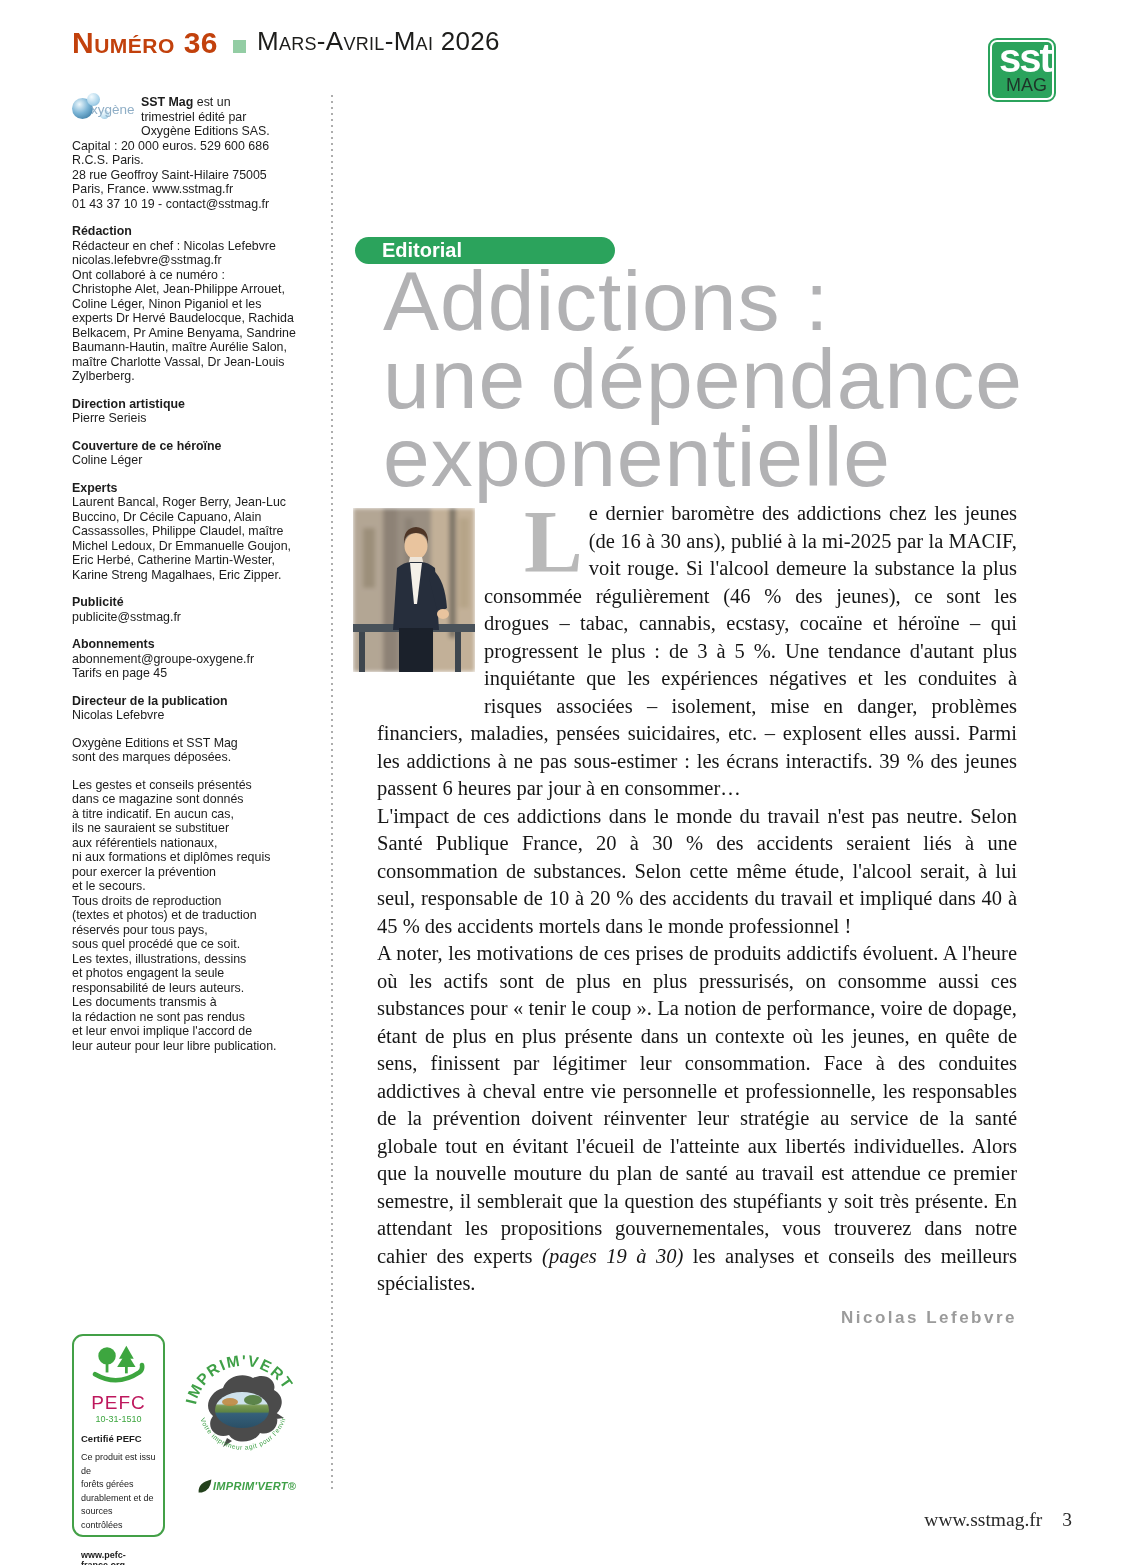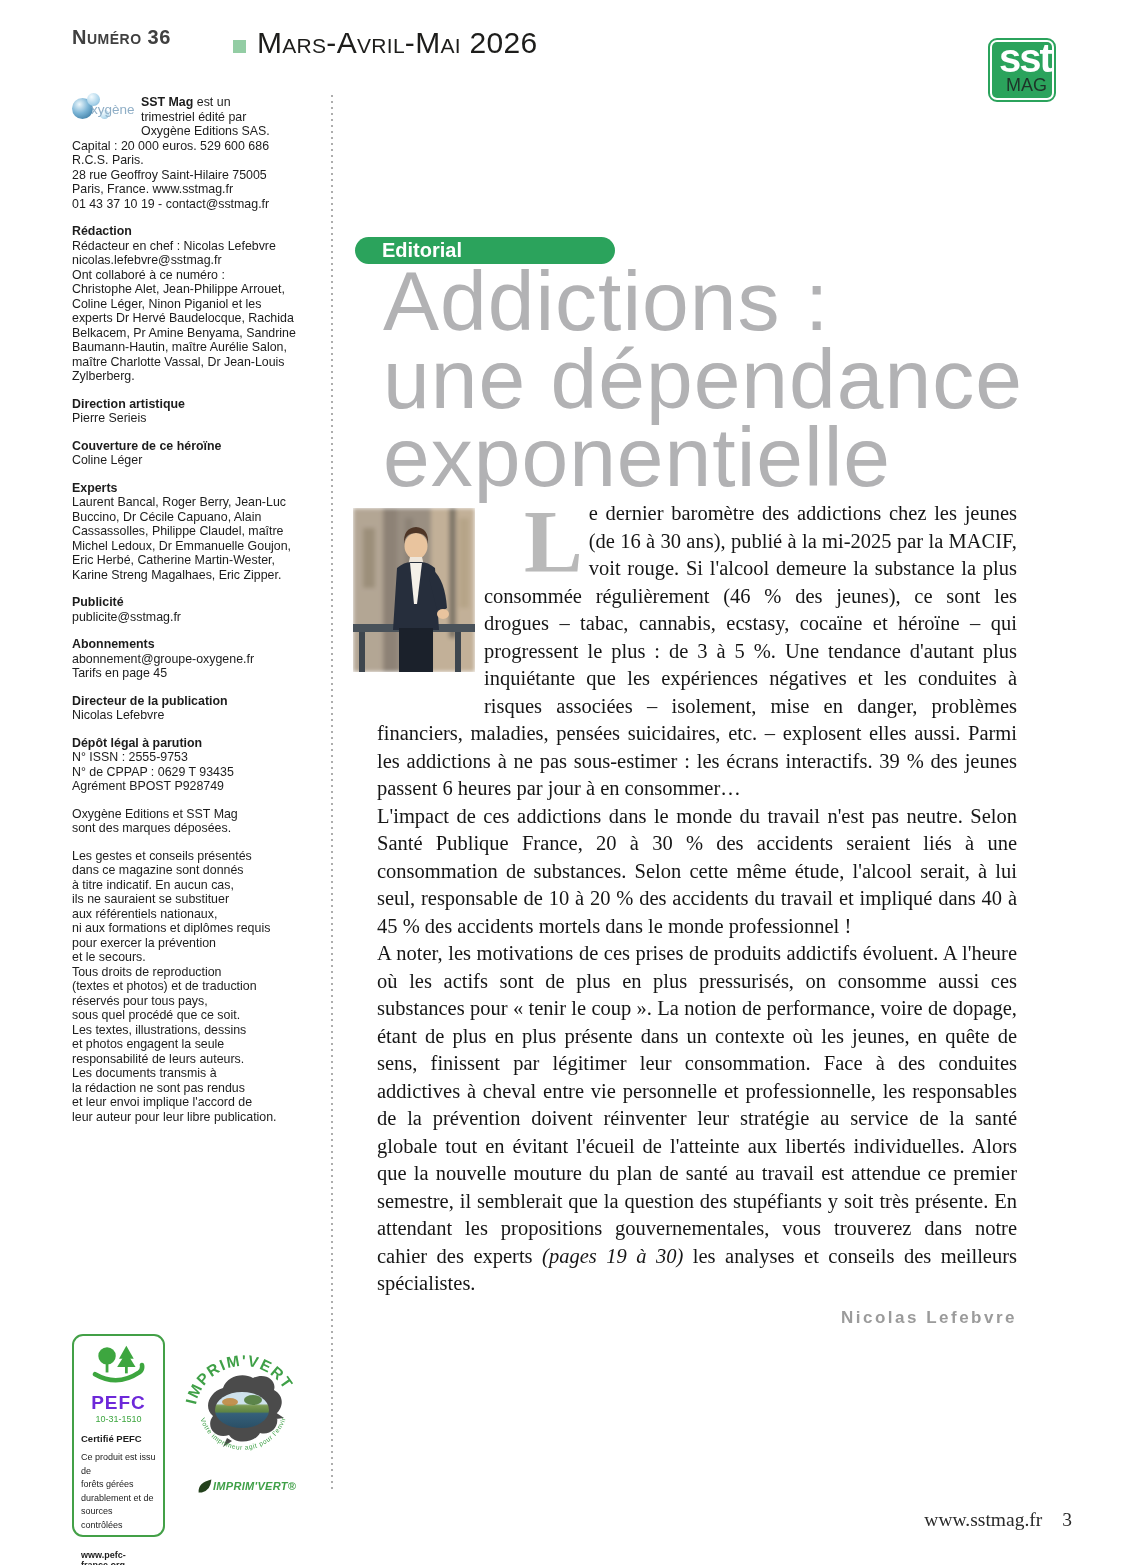--- a/index.html
+++ b/index.html
@@ -5,27 +5,27 @@
   html,body { margin:0; padding:0; background:#e8e8e8; }
   .page {
     position:relative; width:1134px; height:1565px; margin:0 auto;
     background:#ffffff; overflow:hidden;
     font-family:"Liberation Sans", sans-serif; color:#1c1c1c;
   }
 
   
   .issue-number {
     position:absolute; left:72px; top:26px;
-    font-variant:small-caps; font-weight:bold; font-size:20px;
-    color:#404040; letter-spacing:.5px;
+    font-variant:small-caps; font-weight:bold; font-size:30px;
+    color:#c2410c; letter-spacing:.5px;
   }
   .sep-square { position:absolute; left:233px; top:40px; width:13px; height:13px; background:#93CDA4; }
   .issue-dates {
     position:absolute; left:257px; top:26px;
-    font-variant:small-caps; font-size:30px; color:#1d1d1b; letter-spacing:.3px;
+    font-variant:small-caps; font-size:26px; color:#1d1d1b; letter-spacing:.3px;
   }
   .sst-logo {
     position:absolute; left:988px; top:30px; width:68px; height:64px;
     background:#fff; border:2px solid #2BA35C; border-radius:9px; padding:2px; box-sizing:border-box;margin-top:8px;
   }
   .sst-logo-inner { width:100%; height:100%; background:#2BA35C; border-radius:5px; position:relative; overflow:hidden; }
   .sst-logo-line1 { position:absolute; left:7px; top:-6px; color:#fff; font-weight:bold; font-size:40px; letter-spacing:-2px; }
   .sst-logo-line2 { position:absolute; right:5px; bottom:2px; color:#1e3429; font-size:18px; letter-spacing:0; }
 
   
@@ -78,21 +78,21 @@
     font-size:17px; color:#9B9B9B; letter-spacing:2.5px; margin-top:6px;
   }
 
   
   .pefc {
     position:absolute; left:72px; top:1334px; width:93px; height:203px;
     border:2px solid #43A047; border-radius:11px; box-sizing:border-box;
     background:#fff; text-align:center;
   }
   .pefc svg { margin-top:7px; }
-  .pefc-name { color:#6d28d9; font-weight:bold; font-size:19px; letter-spacing:1px; line-height:1; }
+  .pefc-name { color:#be185d; font-weight:normal; font-size:19px; letter-spacing:1px; line-height:1; }
   .pefc-code { color:#3DA63F; font-size:9px; margin-top:2px; }
   .pefc-cert { font-weight:bold; font-size:9.5px; text-align:left; margin:9px 7px 7px; }
   .pefc-desc { font-size:9px; text-align:left; margin:0 7px 18px; line-height:1.5; white-space:pre-line; }
   .pefc-url { font-weight:bold; font-size:9px; text-align:left; margin:0 7px; }
 
   
   .imprimvert { position:absolute; left:183px; top:1348px; width:120px; }
   .iv-caption { display:flex; align-items:center; gap:0; margin:4px 0 0 14px; }
   .iv-caption span { color:#3FA047; font-weight:bold; font-style:italic; font-size:11px; letter-spacing:.3px; }
 
@@ -158,26 +158,20 @@
       <div class="sb-b">publicite@sstmag.fr</div>
     </div>
     <div class="sb-sec">
       <div class="sb-h">Abonnements</div>
       <div class="sb-b">abonnement@groupe-oxygene.fr
 Tarifs en page 45</div>
     </div>
     <div class="sb-sec">
       <div class="sb-h">Directeur de la publication</div>
       <div class="sb-b">Nicolas Lefebvre</div>
-    </div>
-    <div class="sb-sec">
-      <div class="sb-h">Dépôt légal à parution</div>
-      <div class="sb-b">N° ISSN : 2555-9753
-N° de CPPAP : 0629 T 93435
-Agrément BPOST P928749</div>
     </div>
     <div class="sb-sec sb-b">Oxygène Editions et SST Mag
 sont des marques déposées.</div>
     <div class="sb-sec sb-b">Les gestes et conseils présentés
 dans ce magazine sont donnés
 à titre indicatif. En aucun cas,
 ils ne sauraient se substituer
 aux référentiels nationaux,
 ni aux formations et diplômes requis
 pour exercer la prévention

